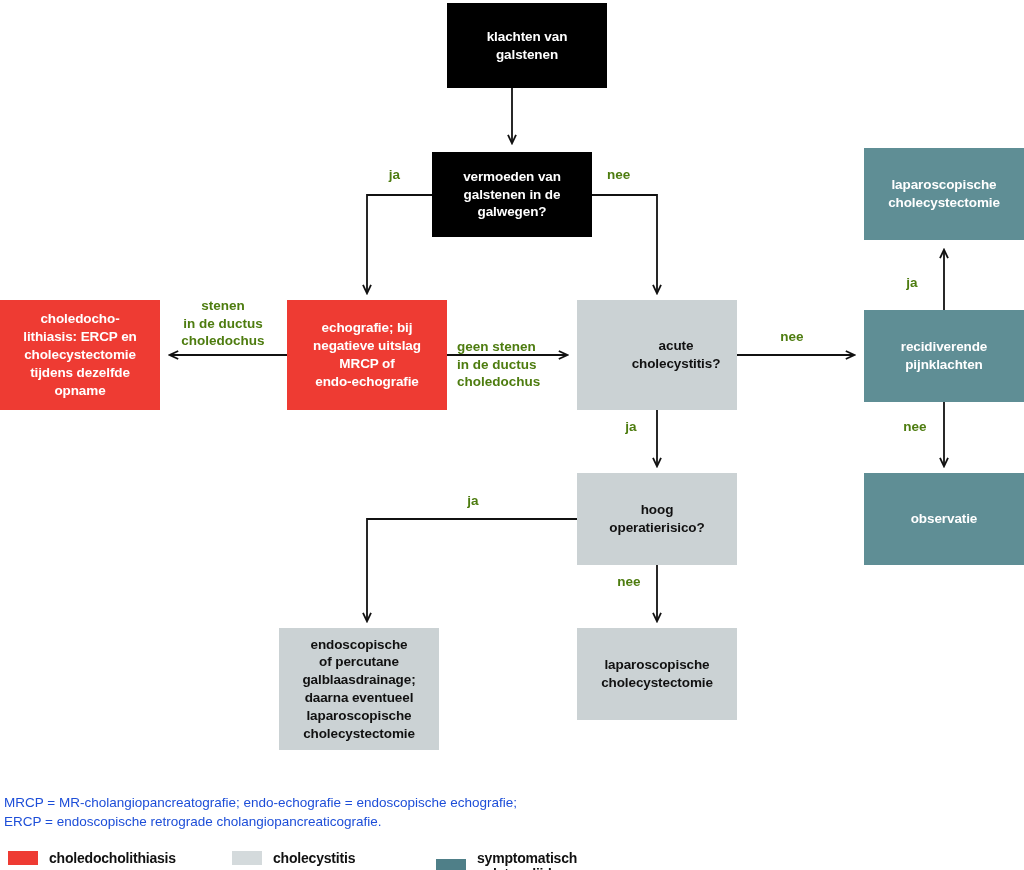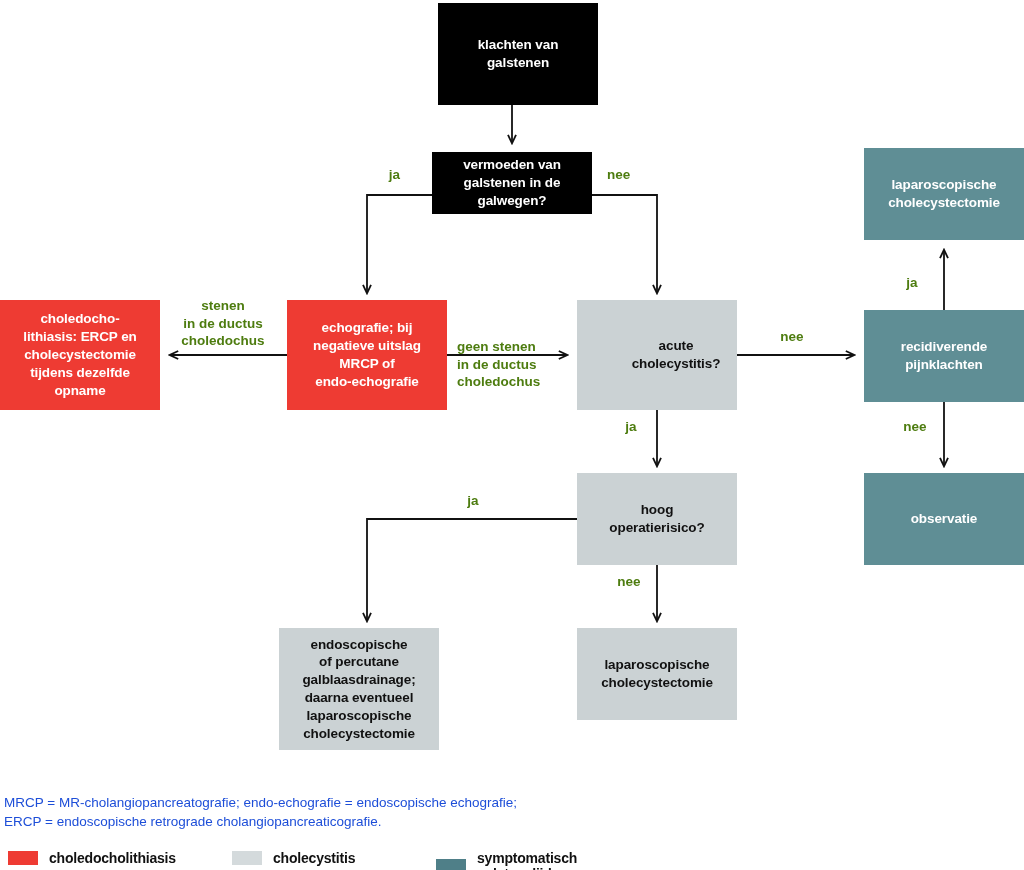--- a/index.html
+++ b/index.html
@@ -130,23 +130,23 @@
 
       <path d="M944,402 L944,466" marker-end="url(#ah)"></path>
 
       <path d="M577,519 L367,519 L367,621" marker-end="url(#ah)"></path>
 
       <path d="M657,565 L657,621" marker-end="url(#ah)"></path>
     </g>
   </svg>
 
   <div id="nodes-host">
-      <div class="node black" style="left: 438px; top: 3px; width: 160px; height: 102px;">klachten van
+      <div class="node black" style="left: 447px; top: 3px; width: 160px; height: 85px;">klachten van
 galstenen</div>
-      <div class="node black" style="left: 432px; top: 152px; width: 160px; height: 62px;">vermoeden van
+      <div class="node black" style="left: 432px; top: 152px; width: 160px; height: 85px;">vermoeden van
 galstenen in de
 galwegen?</div>
       <div class="node red" style="left: 0px; top: 300px; width: 160px; height: 110px;">choledocho-
 lithiasis: ERCP en
 cholecystectomie
 tijdens dezelfde
 opname</div>
       <div class="node red" style="left: 287px; top: 300px; width: 160px; height: 110px;">echografie; bij
 negatieve uitslag
 MRCP of

